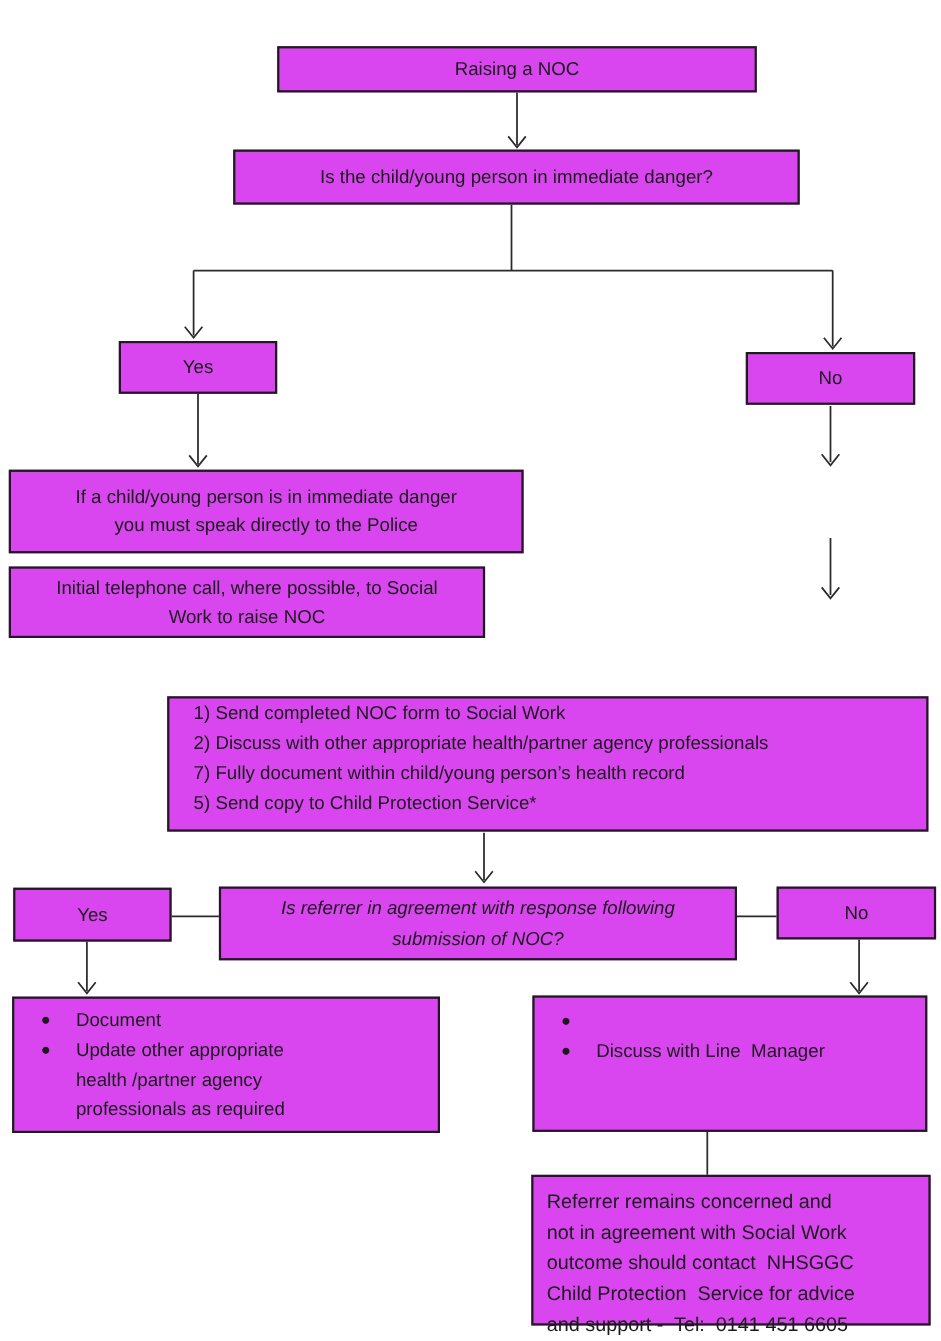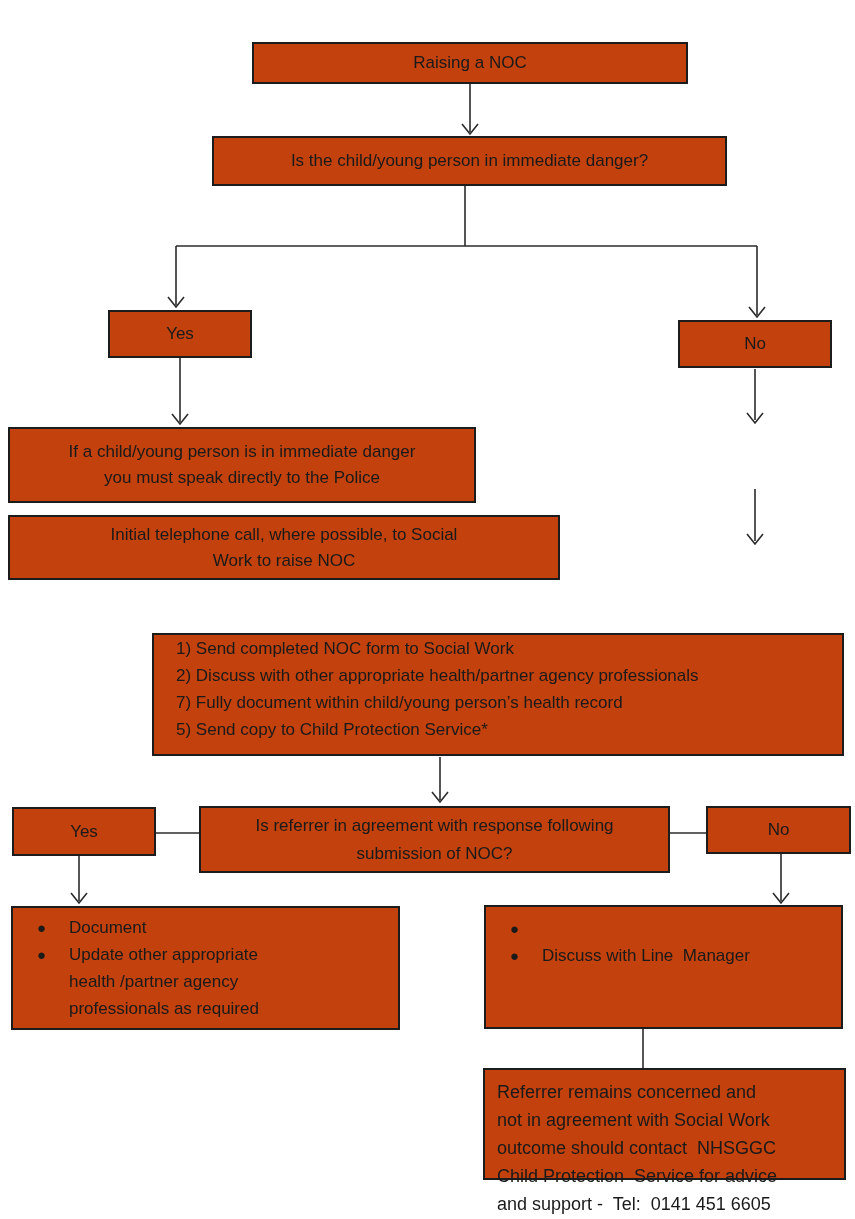--- a/index.html
+++ b/index.html
@@ -7,44 +7,44 @@
     position:relative;
     width:855px;height:1219px;
     background:#ffffff;
     font-family:"Liberation Sans","DejaVu Sans",sans-serif;
     color:#1a1a1a;
   }
   .node{
     position:absolute;
     box-sizing:border-box;
     border:2px solid #1c1c1c;
-    background:#c2410c;
+    background:#d946ef;
     font-size:17px;
     line-height:24px;
     color:#1a1a1a;
   }
   .center{
     display:flex;align-items:center;justify-content:center;
     text-align:center;
   }
   .prewrap{white-space:pre-wrap;}
   
   .n-start   {left:252px;top:42px;  width:436px;height:42px;}
   .n-q1      {left:212px;top:136px; width:515px;height:50px;}
   .n-yes1    {left:108px;top:310px; width:144px;height:48px;}
   .n-no1     {left:678px;top:320px; width:154px;height:48px;}
   .n-police  {left:8px;  top:427px; width:468px;height:76px;line-height:26px;}
-  .n-phone   {left:8px;  top:515px; width:552px;height:65px;line-height:26px;}
+  .n-phone   {left:8px;  top:515px; width:433px;height:65px;line-height:26px;}
   .n-steps   {left:152px;top:633px; width:692px;height:123px;padding:0 6px 6px 22px;line-height:27px;}
   .n-yes2    {left:12px; top:807px; width:144px;height:49px;}
-  .n-q2      {left:199px;top:806px; width:471px;height:67px;line-height:28px;}
+  .n-q2      {left:199px;top:806px; width:471px;height:67px;line-height:28px;font-style:italic;}
   .n-no2     {left:706px;top:806px; width:145px;height:48px;}
   .n-agree   {left:11px; top:906px; width:389px;height:124px;padding-top:6px;}
   .n-disagree{left:484px;top:905px; width:359px;height:124px;padding-top:8px;}
-  .n-escalate{left:483px;top:1068px;width:363px;height:112px;padding:8px 6px 6px 12px;font-size:18px;line-height:28px;}
+  .n-escalate{left:483px;top:1068px;width:363px;height:137px;padding:8px 6px 6px 12px;font-size:18px;line-height:28px;}
   .steps-line{white-space:pre-wrap;}
   .bullet-row{
     display:flex;align-items:flex-start;
     font-size:17px;line-height:27px;
   }
   .bullet-glyph{
     flex:0 0 32px;margin-left:24px;text-align:left;
     font-size:15px;line-height:27px;
   }
   .bullet-text{flex:1;}

